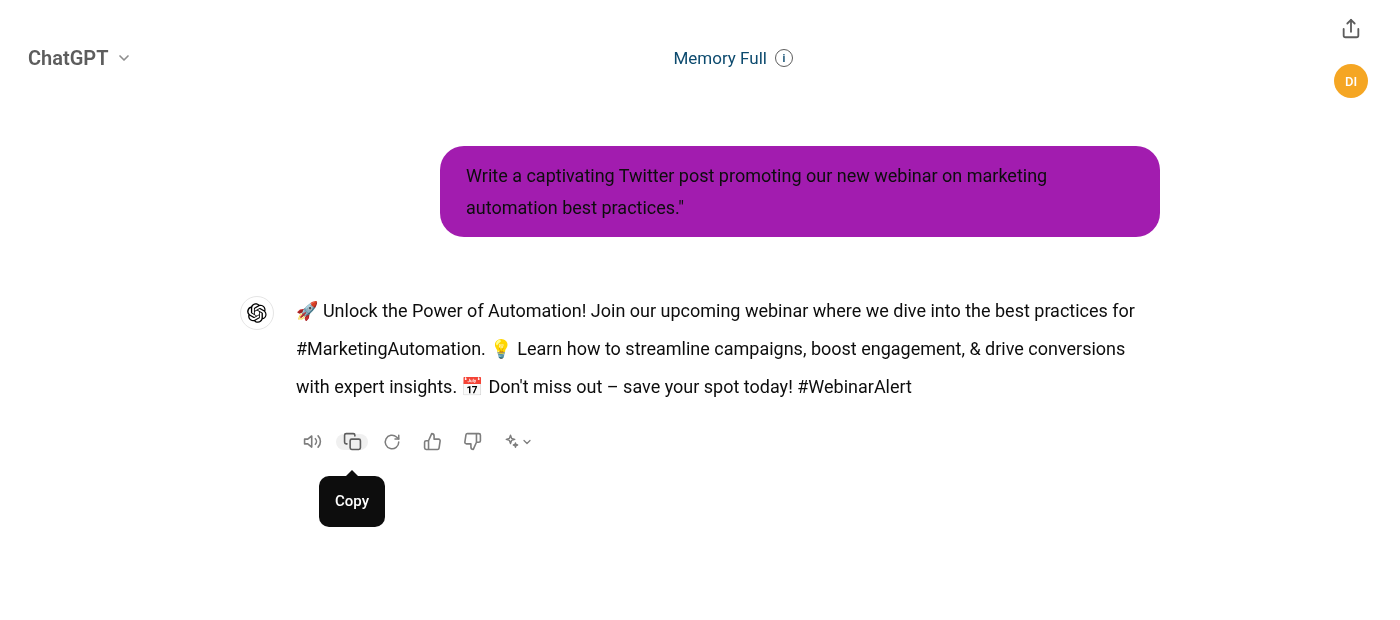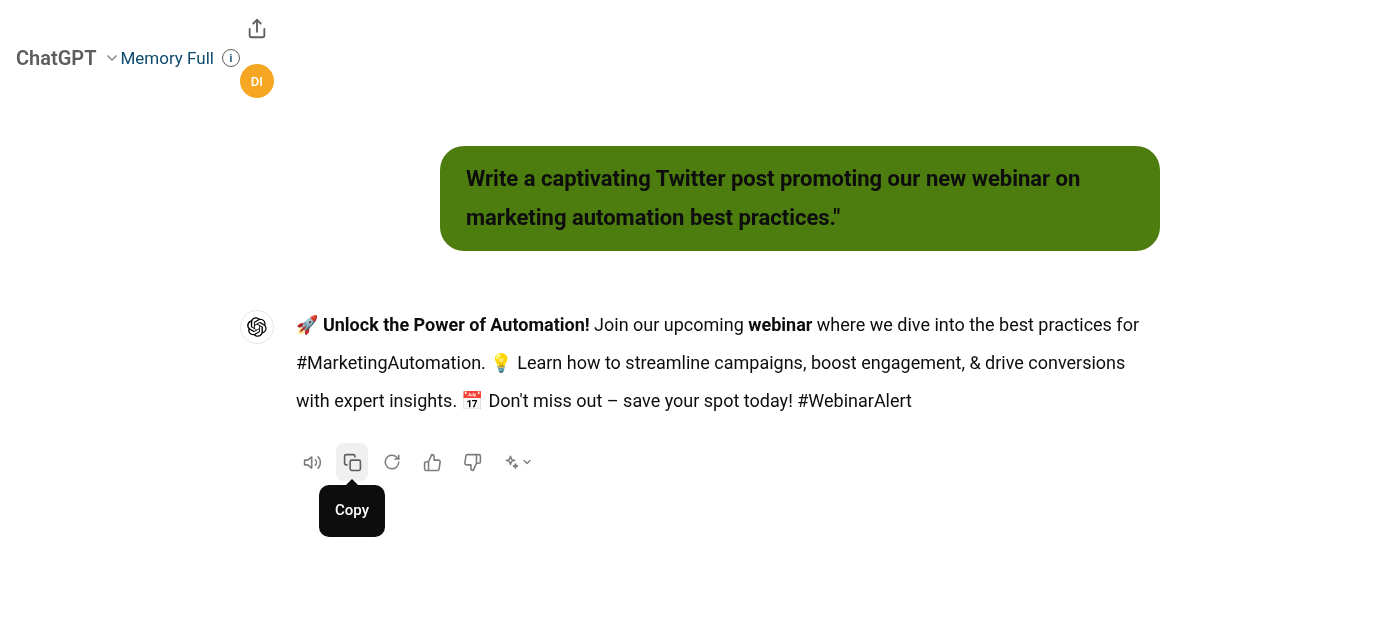--- a/index.html
+++ b/index.html
@@ -7,21 +7,22 @@
       font-family: -apple-system, BlinkMacSystemFont, "Segoe UI", Roboto, Helvetica, Arial, sans-serif;
       background: #ffffff;
       color: #0d0d0d;
       width: 1400px;
       height: 620px;
       overflow: hidden;
     }
     .header {
       display: flex;
       align-items: center;
-      padding: 18px 32px 18px 16px;
+      justify-content: space-between;
+      padding: 18px 32px 18px 28px;
     }
     .header-left {
       display: flex;
       align-items: center;
       gap: 8px;
       cursor: pointer;
     }
     .app-title {
       font-size: 20px;
       font-weight: 600;
@@ -75,28 +76,27 @@
       max-width: 960px;
       margin: 30px auto 0 auto;
       padding: 0 20px;
     }
     .user-row {
       display: flex;
       justify-content: flex-end;
       margin-bottom: 55px;
     }
     .user-bubble {
-      background: #4d7c0f;
+      background: #a21caf;
       border-radius: 24px;
       padding: 14px 26px;
       max-width: 720px;
-      font-size: 22px;
+      font-size: 18px;
       line-height: 1.75;
       color: #0d0d0d;
-      font-weight: bold;
     }
     .assistant-row {
       display: flex;
       gap: 22px;
       align-items: flex-start;
     }
     .assistant-avatar {
       width: 34px;
       height: 34px;
       border-radius: 50%;
@@ -109,31 +109,31 @@
     }
     .assistant-content {
       flex: 1;
       font-size: 18px;
       line-height: 2.1;
       color: #0d0d0d;
     }
     .assistant-content p {
       margin-bottom: 24px;
     }
-    .assistant-content .bold { font-weight: 700; }
+    .assistant-content .bold { font-weight: 400; }
     .actions-row {
       display: flex;
       align-items: center;
       gap: 8px;
       margin-top: 8px;
       position: relative;
     }
     .action-btn {
       width: 32px;
-      height: 38px;
+      height: 16px;
       display: flex;
       align-items: center;
       justify-content: center;
       border-radius: 8px;
       color: #7d7d7d;
       cursor: pointer;
       position: relative;
     }
     .action-btn.hovered {
       background: #f0f0f0;

